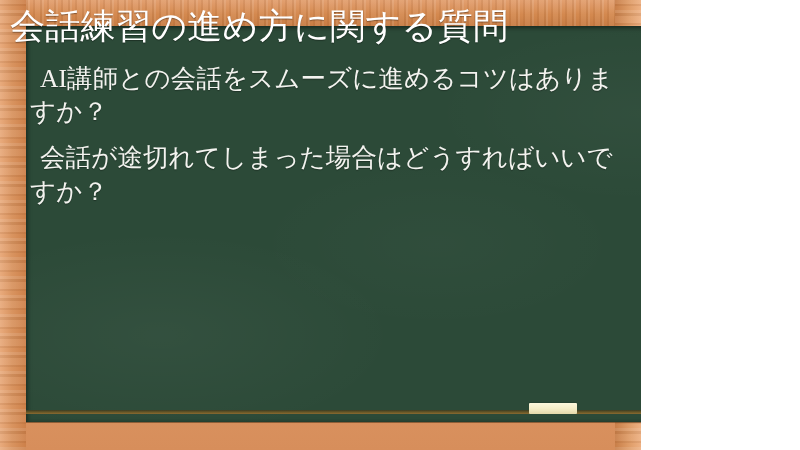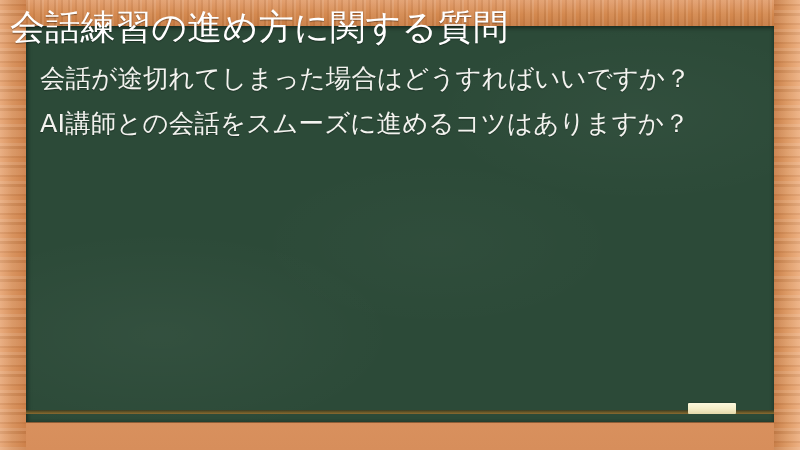--- a/index.html
+++ b/index.html
@@ -10,25 +10,26 @@
   body {
     width: 800px;
     height: 450px;
     overflow: hidden;
     font-family: "DejaVu Sans", "Liberation Sans", sans-serif;
   }
 
   
   #slide {
     position: relative;
-    width: 800px;
+    width: 641px;
     height: 450px;
     box-sizing: border-box;
     background: #0c4a6e;
     overflow: hidden;
+    font-family: Liberation Serif, serif;
   }
 
   
   .wood-top, .wood-bottom {
     position: absolute;
     left: 0;
     width: 800px;
     background-image:
       repeating-linear-gradient(90deg,
         rgba(255,255,255,0.10) 0px,
@@ -183,20 +184,20 @@
   <div class="wood-left"></div>
   <div class="wood-right"></div>
 
   <div id="board"></div>
   <div class="board-ledge"></div>
 
   <div id="content">
     <h1 id="title">会話練習の進め方に関する質問</h1>
 
     <ul id="question-list">
+      <li>AI講師との会話をスムーズに進めるコツはありますか？</li>
       <li>会話が途切れてしまった場合はどうすればいいですか？</li>
-      <li>AI講師との会話をスムーズに進めるコツはありますか？</li>
     </ul>
   </div>
 
   <div id="chalk-stick"></div>
 
 </div>
 
 </body></html>

